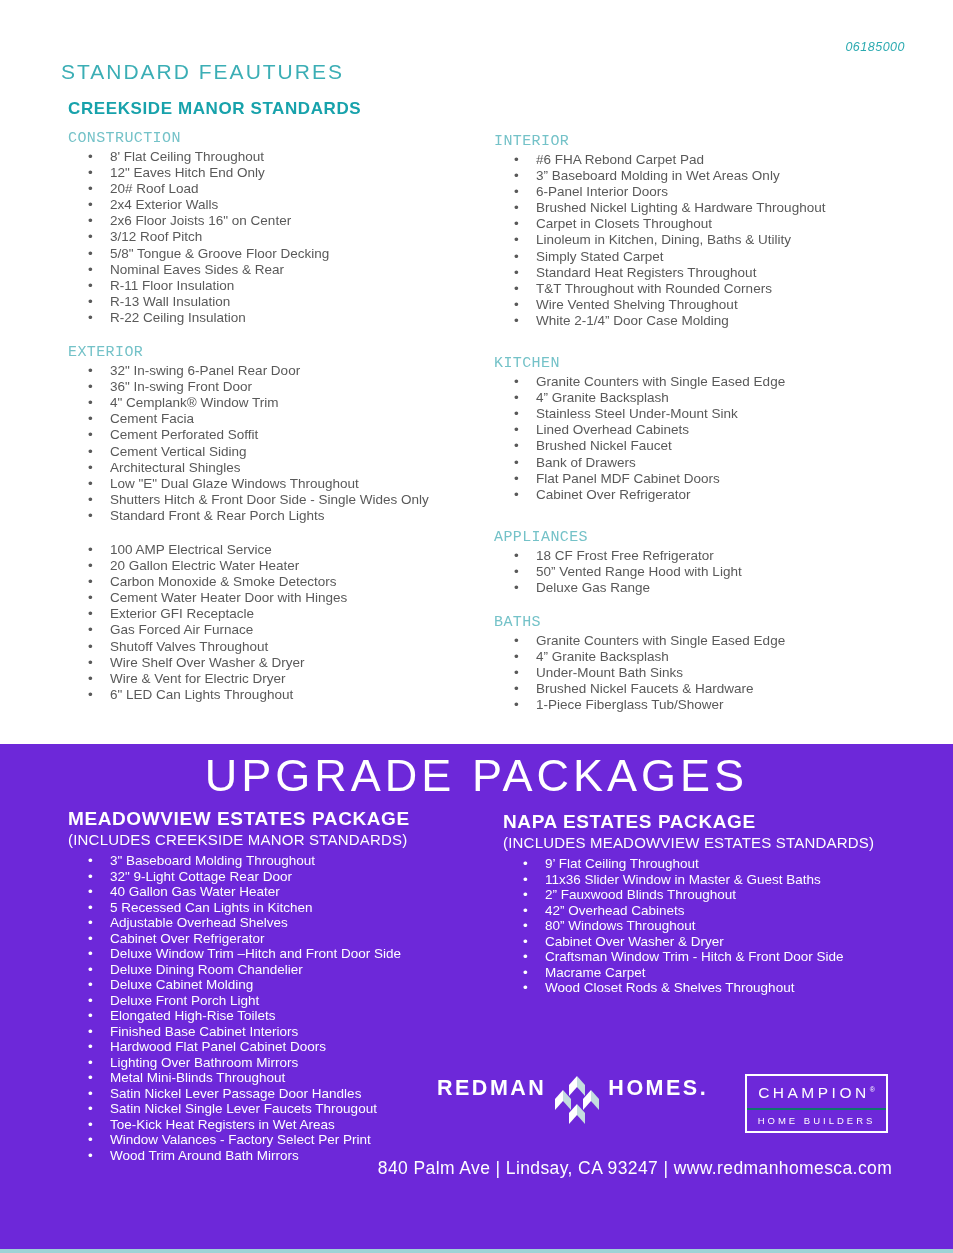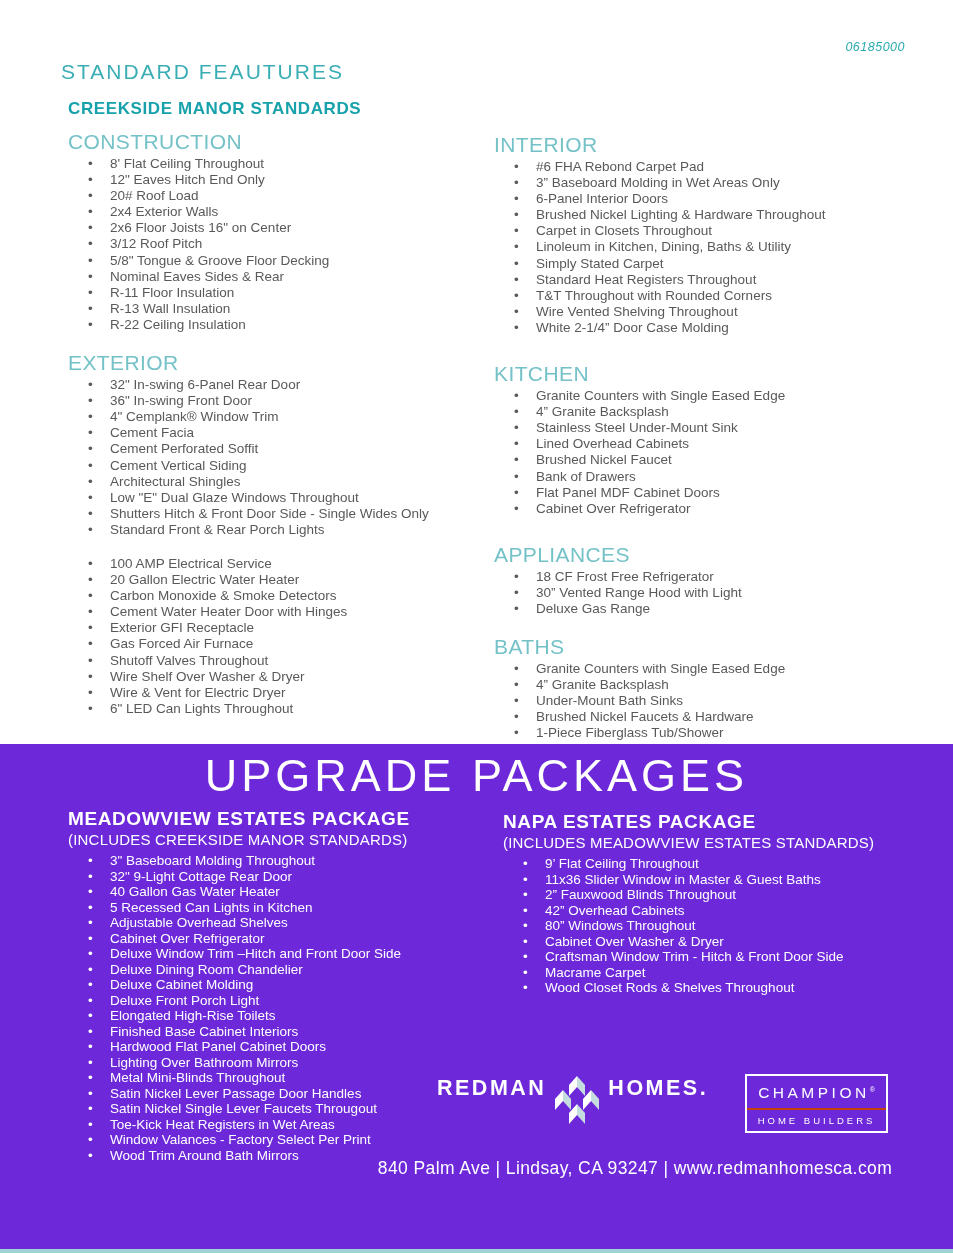--- a/index.html
+++ b/index.html
@@ -20,22 +20,22 @@
     position:absolute;left:68px;top:99px;
     font-size:17px;color:#17a2ab;font-weight:800;letter-spacing:.6px;
   }
   .col{position:absolute;width:420px;}
   .col-left{left:68px;top:130px;}
   .col-right{left:494px;top:133px;}
   .section{margin:0;}
   .gap-sm{margin-top:18px;}
   .gap-md{margin-top:26px;}
   .section h3{
-    margin:0 0 2px 0;font-size:21px;font-weight:400;
-    color:#74c2c8;letter-spacing:.4px;
+    margin:0 0 2px 0;font-size:15px;font-weight:400;
+    color:#74c2c8;letter-spacing:.4px;font-family:Liberation Mono, monospace;
   }
   ul.features{list-style:none;margin:0;padding:0;}
   ul.features li{
     position:relative;padding-left:42px;
     font-size:13.5px;line-height:16.1px;color:#595959;
   }
   ul.features .bullet{position:absolute;left:20px;top:0;color:#595959;}
   
   .band{
     position:absolute;left:0;right:0;top:744px;bottom:0;
@@ -71,21 +71,21 @@
   .champion{
     position:absolute;left:745px;top:330px;width:143px;
     border:2px solid #ffffff;box-sizing:border-box;text-align:center;
   }
   .champion .top{
     padding:8px 2px 6px 2px;font-size:15.5px;letter-spacing:3.5px;
     font-weight:400;color:#ffffff;white-space:nowrap;
   }
   .champion .top sup{font-size:7px;letter-spacing:0;}
   .champion .bottom{
-    border-top:2px solid #c2410c;padding:5px 2px;
+    border-top:2px solid #0f766e;padding:5px 2px;
     font-size:9.5px;letter-spacing:3px;font-weight:400;color:#ffffff;white-space:nowrap;
   }
   .footer-address{
     position:absolute;left:315px;top:414px;width:640px;text-align:center;
     font-size:17.5px;font-weight:400;letter-spacing:.4px;color:#ffffff;
   }
   .bottom-strip{
     position:absolute;left:0;right:0;bottom:0;height:4px;background:#9ed3d6;
   }
 </style>
@@ -225,21 +225,21 @@
 
           <li><span class="bullet">•</span><span>Cabinet Over Refrigerator</span></li>
         </ul>
     </div>
     <div class="section gap-md">
       <h3>APPLIANCES</h3>
       <ul class="features">
 
           <li><span class="bullet">•</span><span>18 CF Frost Free Refrigerator</span></li>
 
-          <li><span class="bullet">•</span><span>30” Vented Range Hood with Light</span></li>
+          <li><span class="bullet">•</span><span>50” Vented Range Hood with Light</span></li>
 
           <li><span class="bullet">•</span><span>Deluxe Gas Range</span></li>
         </ul>
     </div>
     <div class="section gap-sm">
       <h3>BATHS</h3>
       <ul class="features">
 
           <li><span class="bullet">•</span><span>Granite Counters with Single Eased Edge</span></li>
 

